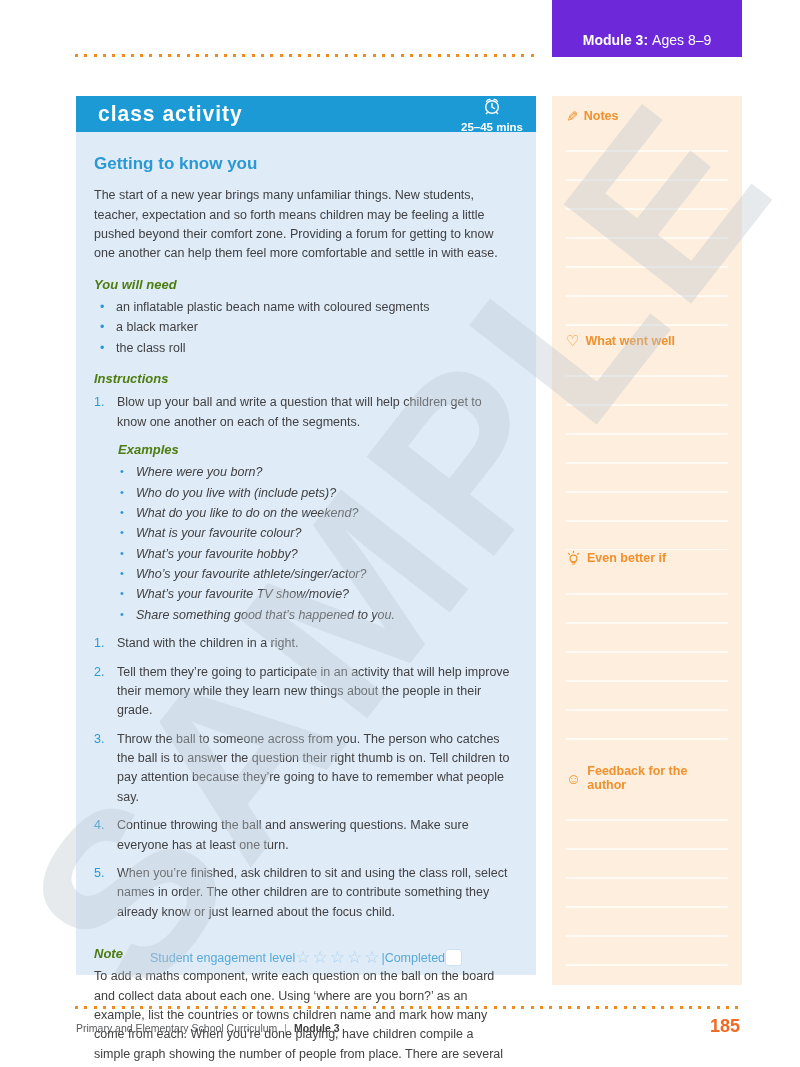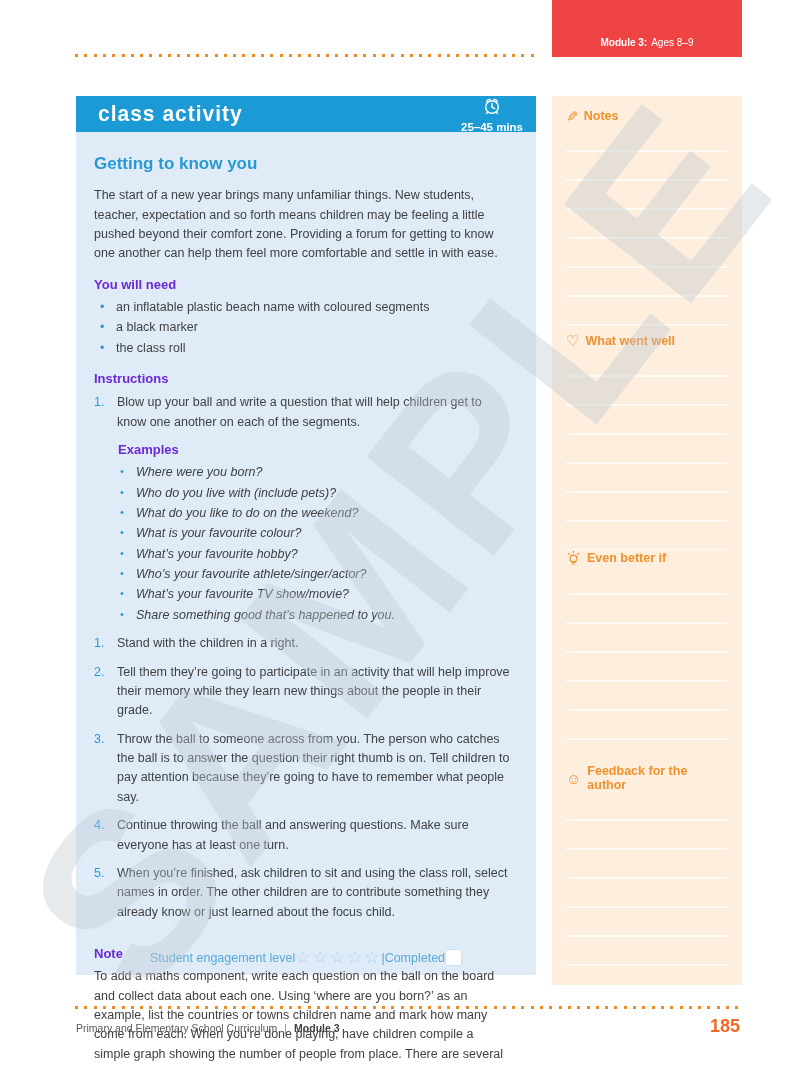--- a/index.html
+++ b/index.html
@@ -2,41 +2,41 @@
 <html><head>
 <meta charset="utf-8">
 <style>
   html,body{margin:0;padding:0;}
   body{
     width:800px;height:1067px;position:relative;background:#ffffff;
     font-family:"Liberation Sans",sans-serif;color:#414042;overflow:hidden;
   }
   
   .banner{
-    position:absolute;left:552px;top:0;width:190px;height:57px;background:#ef4444;
+    position:absolute;left:552px;top:0;width:190px;height:57px;background:#6d28d9;
     color:#fff;display:flex;align-items:flex-end;justify-content:center;
-    padding-bottom:9px;box-sizing:border-box;font-size:10px;
+    padding-bottom:9px;box-sizing:border-box;font-size:14px;
   }
   .banner b{margin-right:4px;}
   .dots{position:absolute;height:3px;background:repeating-linear-gradient(90deg,#ef8b22 0 3px,transparent 3px 9.3px);}
   .dots-top{left:75px;top:54px;width:464px;}
   .dots-bottom{left:75px;top:1006px;width:665px;}
 
   
   .panel{position:absolute;left:76px;top:96px;width:460px;height:879px;background:#dfecf8;}
   .panel-header{
     height:36px;background:#1b9ad6;color:#fff;display:flex;align-items:center;
     justify-content:space-between;padding:0 13px 0 22px;
   }
   .panel-title{font-size:21px;font-weight:bold;letter-spacing:1px;transform:scaleY(1.05);}
   .duration{display:flex;align-items:center;gap:5px;font-size:11.5px;font-weight:bold;flex-direction:column;}
   .panel-body{padding:13px 26px 0 18px;font-size:12.5px;line-height:1.55;}
   .activity-title{color:#2899d5;font-size:17px;font-weight:bold;margin:6px 0 9px;}
   .intro{margin:0 0 0;}
-  .subhead{color:#6d28d9;font-size:13px;font-weight:bold;margin:11px 0 3px;}
+  .subhead{color:#4d7c0f;font-size:13px;font-weight:bold;margin:11px 0 3px;font-style:italic;}
   .b-item{display:flex;margin:0 0 1px;}
   .b-item .dot{flex:none;width:22px;color:#2899d5;padding-left:6px;box-sizing:border-box;}
   .b-item .dot::before{content:"•";}
   .step{display:flex;margin:0 0 9px;}
   .step .num{flex:none;width:23px;color:#2899d5;}
   .examples{margin-left:24px;}
   .examples .subhead{margin:8px 0 3px;}
   .examples .b-item{font-style:italic;}
   .examples .b-item .dot{width:18px;padding-left:2px;font-style:normal;font-size:11px;}
   .note-p{margin:0;}

